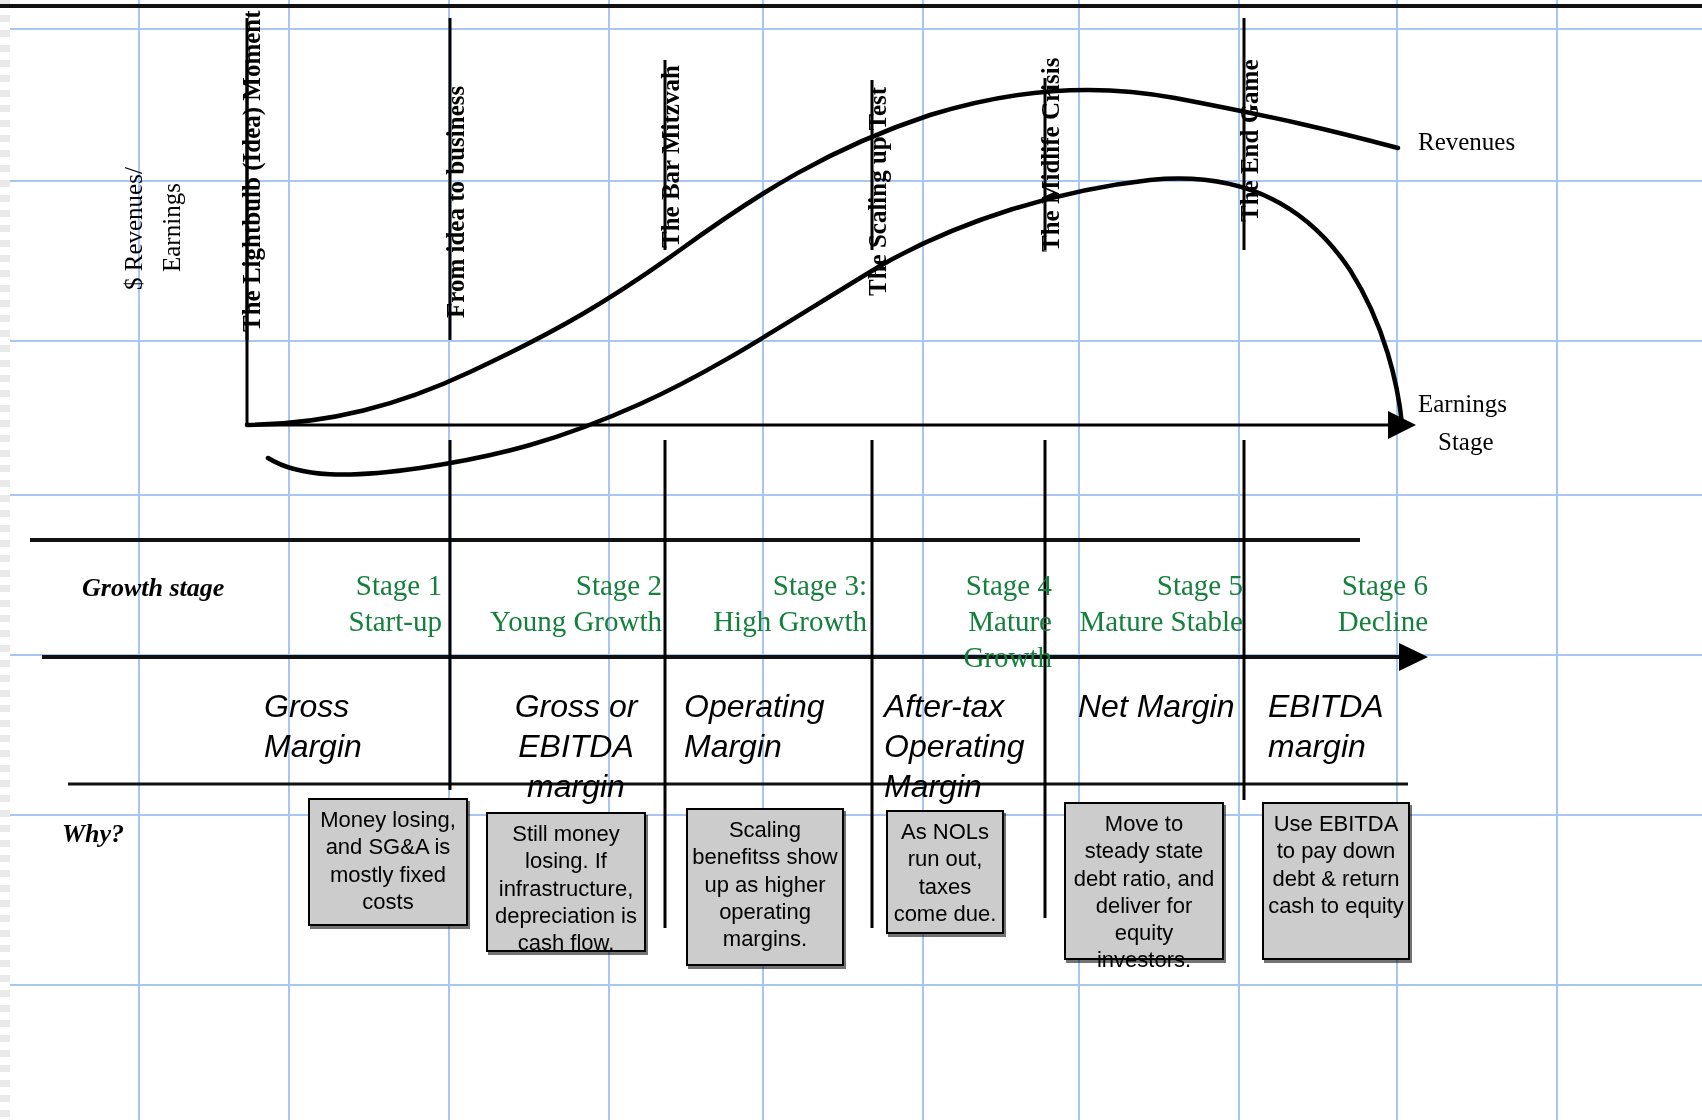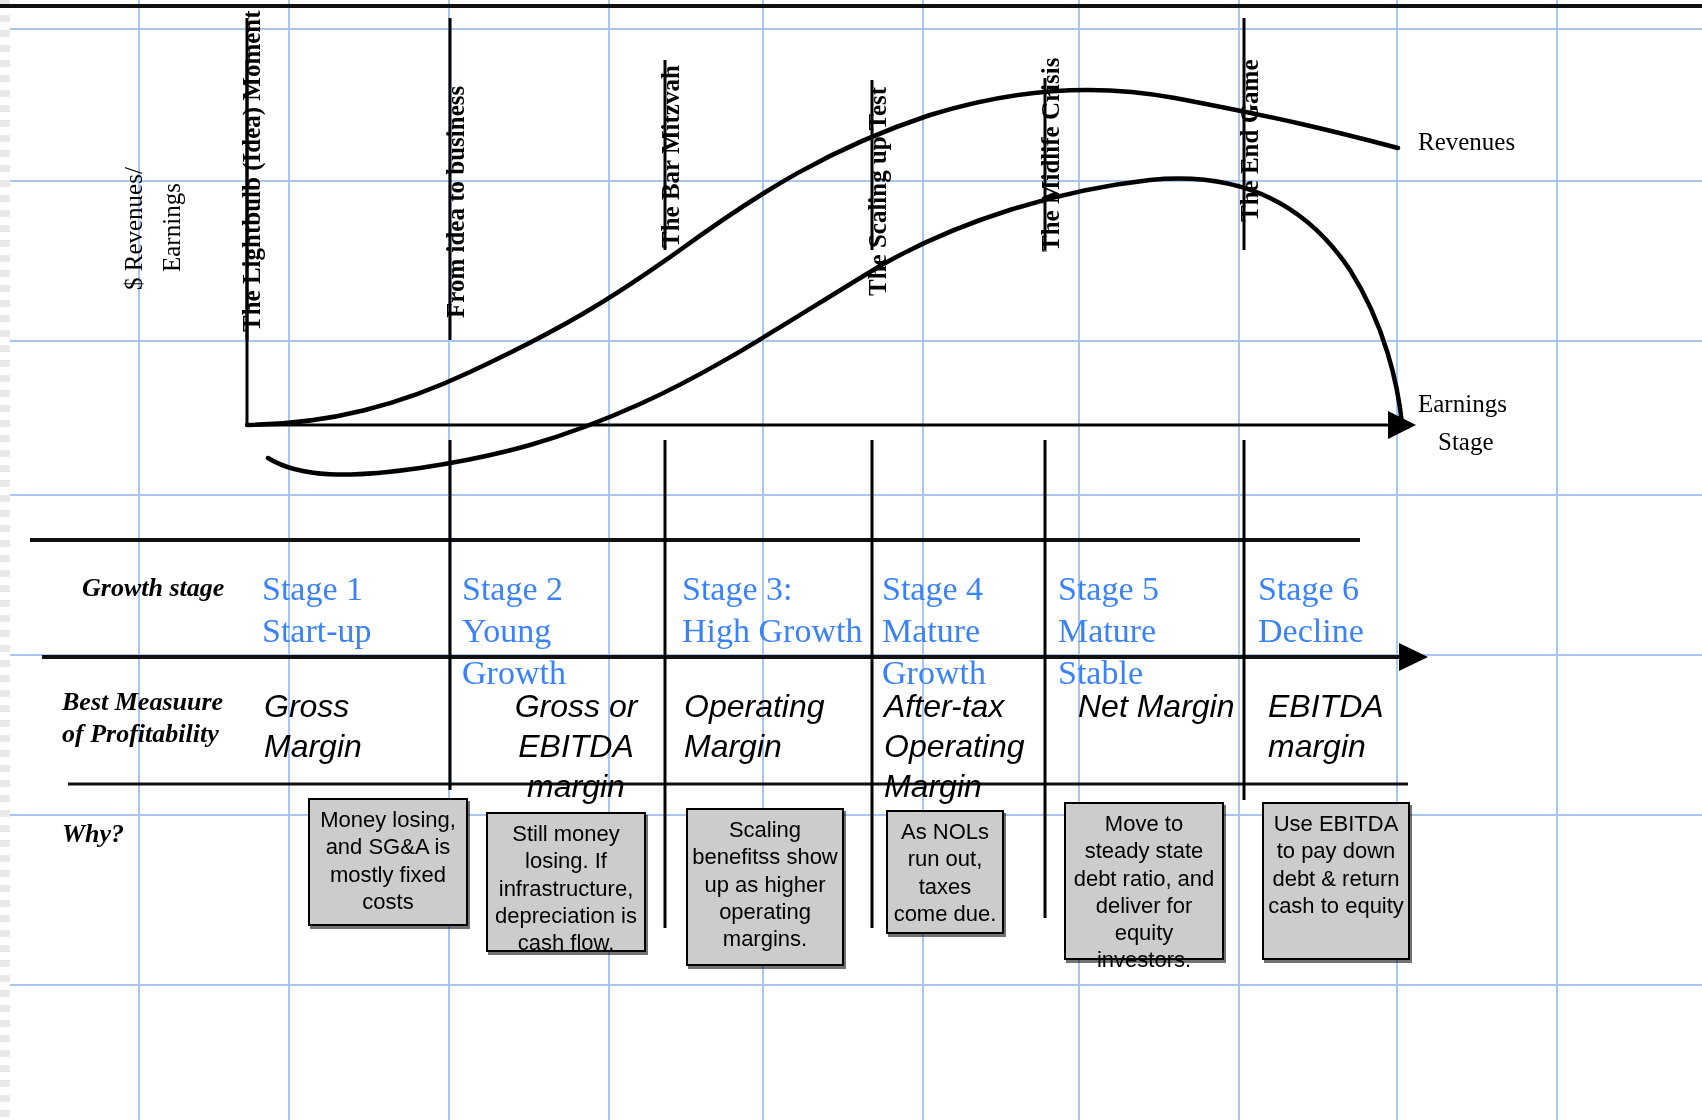--- a/index.html
+++ b/index.html
@@ -56,24 +56,25 @@
     font-family:"Liberation Serif", serif;
     font-weight:bold;
     font-style:italic;
     font-size:26px;
     color:#000;
     line-height:1.22;
   }
   .cell-stage {
     position:absolute;
     font-family:"Liberation Serif", serif;
-    font-size:34px;
-    color:#3b82f6;
+    font-size:29px;
+    color:#15803d;
     line-height:1.24;
     white-space:pre-line;
+    text-align:right;
   }
   .cell-prof {
     position:absolute;
     font-family:"Liberation Sans", sans-serif;
     font-style:italic;
     font-size:32px;
     color:#000;
     line-height:1.25;
     white-space:pre-line;
   }
@@ -170,22 +171,20 @@
   <div class="milestone" style="left:1236px; top:222px;">The End Game</div>
 
   <div class="axis-label rot" style="left:120px; top:290px;">$ Revenues/</div>
   <div class="axis-label rot" style="left:158px; top:272px;">Earnings</div>
 
   <div class="axis-label" style="left:1418px; top:128px;">Revenues</div>
   <div class="axis-label" style="left:1418px; top:390px;">Earnings</div>
   <div class="axis-label" style="left:1438px; top:428px;">Stage</div>
 
   <div class="row-head" style="left:62px; top:572px;margin-left:20px;">Growth stage</div>
-  <div class="row-head" style="left:62px; top:686px; white-space:pre-line;">Best Measuure
-of Profitability</div>
   <div class="row-head" style="left:62px; top:818px;">Why?</div>
 
   <div class="cell-stage" style="left:262px;  top:568px; width:180px;">Stage 1
 Start-up</div>
   <div class="cell-stage" style="left:462px;  top:568px; width:200px;">Stage 2
 Young Growth</div>
   <div class="cell-stage" style="left:682px;  top:568px; width:185px;">Stage 3:
 High Growth</div>
   <div class="cell-stage" style="left:882px;  top:568px; width:170px;">Stage 4
 Mature Growth</div>

